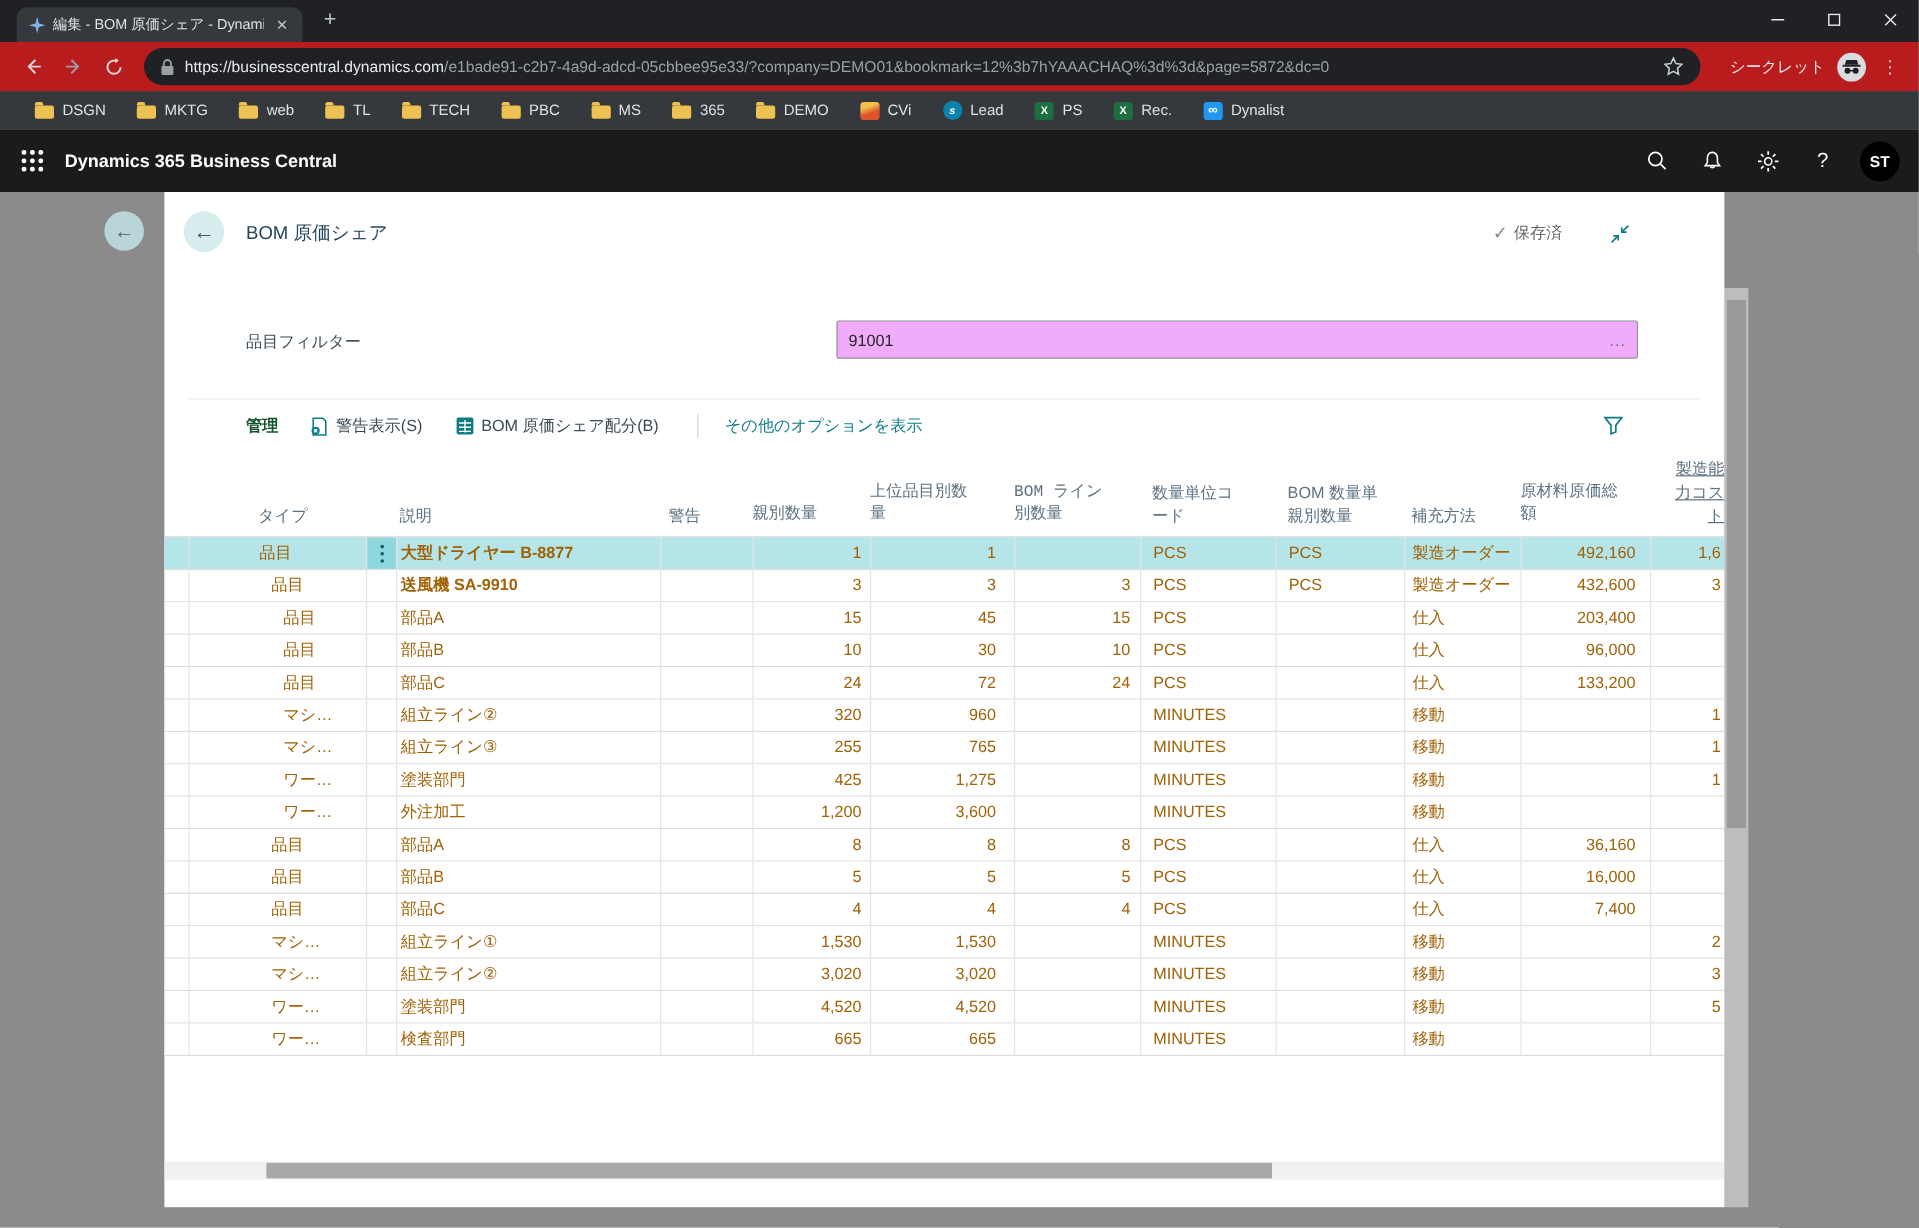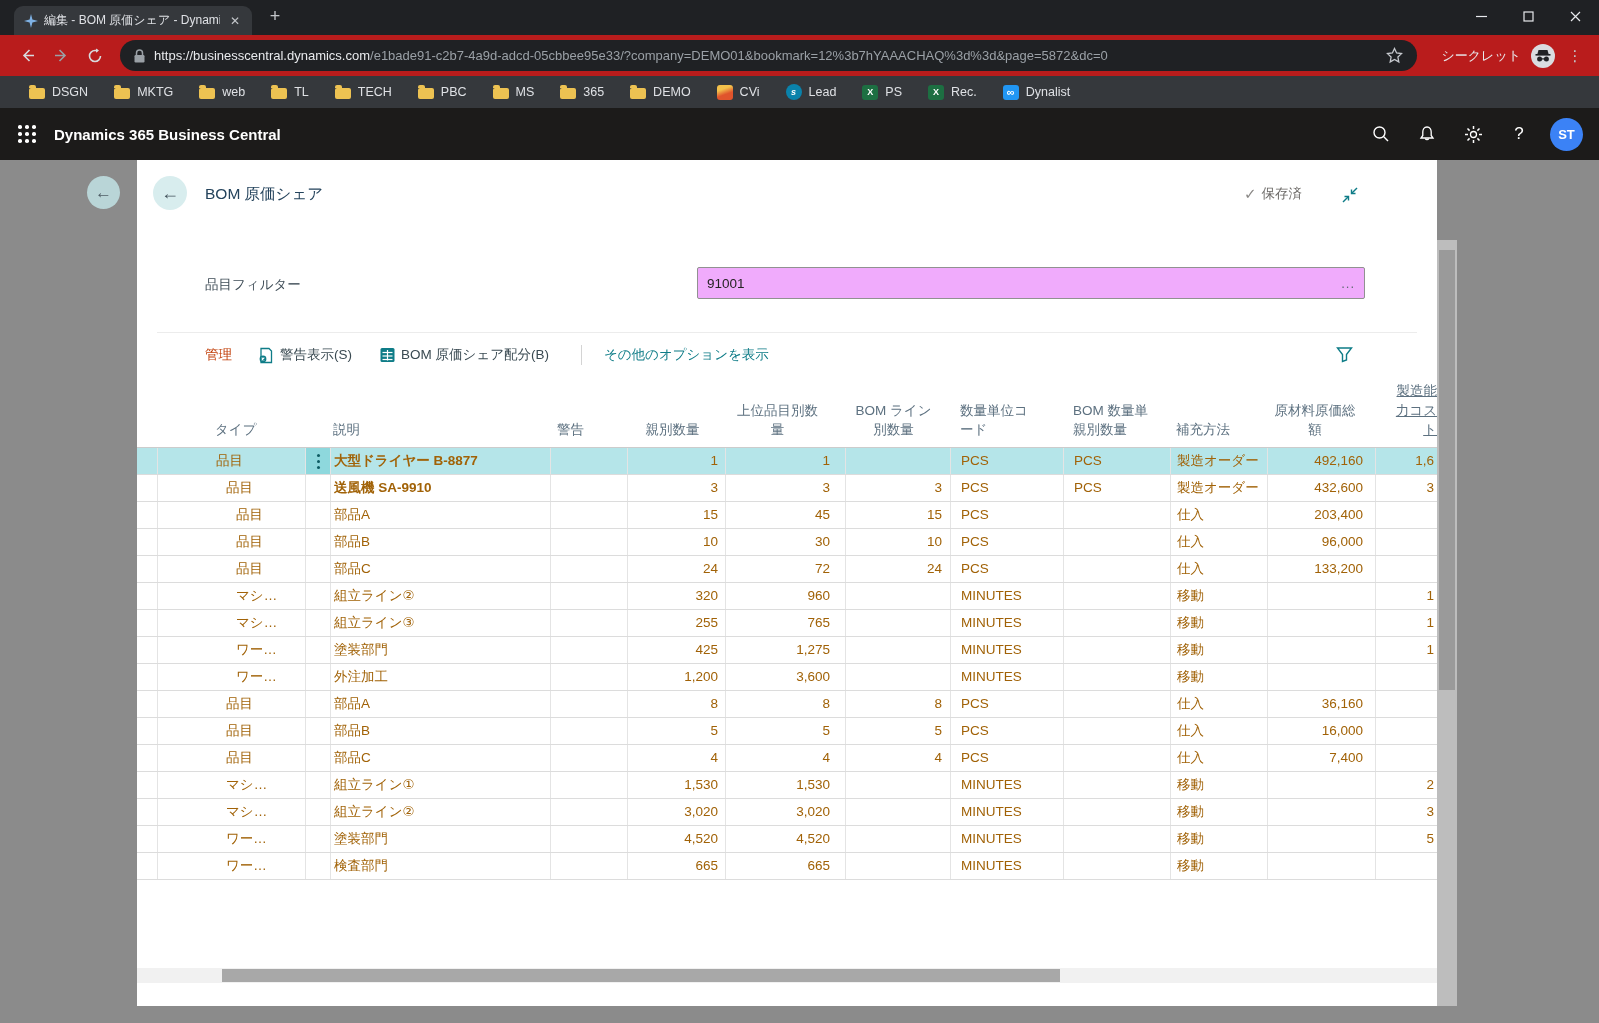--- a/index.html
+++ b/index.html
@@ -55,21 +55,21 @@
   .d365 { position:absolute; left:0; top:108px; width:1599px; height:52px; background:#1c1b1a;
     display:flex; align-items:center; }
   .waffle { width:22px; height:22px; margin:0 16px 0 16px;
     display:grid; grid-template-columns:repeat(3,1fr); grid-template-rows:repeat(3,1fr);
     gap:3px; padding:2px; }
   .waffle span { width:3.5px; height:3.5px; background:#fff; border-radius:50%; }
   .d365-title { color:#fff; font-size:15px; font-weight:600; }
   .d365-right { margin-left:auto; display:flex; align-items:center; }
   .d365-ico { width:46px; height:46px; display:flex; align-items:center; justify-content:center;
     color:#fff; font-size:17px; }
-  .avatar { width:33px; height:33px; border-radius:50%; background:#3b82f6; color:#fff;
+  .avatar { width:33px; height:33px; border-radius:50%; background:#000000; color:#fff;
     font-size:13px; font-weight:bold; display:flex; align-items:center; justify-content:center;
     margin:0 16px 0 8px; }
 
   
   .scrim-backbtn { position:absolute; left:87px; top:176px; width:33px; height:33px;
     border-radius:50%; background:#b9d5d7; display:flex; align-items:center; justify-content:center;
     color:#4f5e66; font-size:17px; }
   .vscroll { position:absolute; left:1437px; top:240px; width:20px; height:766px; background:#bdbdbd; }
   .vscroll .thumb { position:absolute; left:2px; top:10px; width:16px; height:440px; background:#9a9a9a; }
 
@@ -87,21 +87,21 @@
   .filter-label { position:absolute; left:68px; top:116px; font-size:13.5px; color:#3f4d57; }
   .filter-input { position:absolute; left:560px; top:107px; width:668px; height:32px;
     border:1px solid #919191; border-radius:2px; background:#f0abfc; display:flex; align-items:center; }
   .filter-value { flex:1; padding-left:9px; font-size:13.5px; color:#252423; }
   .filter-assist { padding-right:9px; color:#5f6a72; font-size:13px; letter-spacing:1px; }
 
   .fasttab-divider { position:absolute; left:20px; top:172px; width:1260px; height:1px; background:#ececec; }
 
   .cmdbar { position:absolute; left:68px; top:180px; height:30px; right:70px;
     display:flex; align-items:center; font-size:13.5px; color:#3a4a52; }
-  .cmd-group-label { margin-right:26px; color:#c2410c; }
+  .cmd-group-label { margin-right:26px; color:#14532d;font-weight:bold; }
   .cmd-item { display:flex; align-items:center; gap:6px; margin-right:28px; white-space:nowrap; }
   .cmd-sep { width:1px; height:20px; background:#d4d4d4; margin:0 22px 0 4px; }
   .cmd-more { color:#0e7c87; }
   .funnel { position:absolute; right:84px; top:186px; width:17px; height:17px; }
 
   
   .tbl { position:absolute; left:0; top:230px; width:1300px; }
   .thead { display:flex; height:58px; align-items:flex-end; border-bottom:1px solid #cccccc;
     color:#5d7180; font-size:13.5px; }
   .th { white-space:pre-line; padding-bottom:7px; line-height:1.45; }
@@ -119,21 +119,21 @@
   .num { text-align:right; }
   .c5.num { padding-right:7px; }  .c6.num { padding-right:15px; }
   .c7.num { padding-right:8px; }  .c11.num { padding-right:12px; }
   .c12.num { padding-right:3px; }
   .c3.desc { padding-left:3px; }
   .c4.txt { padding-left:7px; }
   .c8.txt,.c9.txt { padding-left:10px; }
   .c10.txt { padding-left:6px; }
   .type { text-overflow:ellipsis; padding-right:26px; }
   .desc.bold { font-weight:700; }
-  .th.num { text-align:center; }
+  .th.num { text-align:left;font-family:Liberation Mono, monospace; }
   .th.c5 { padding-right:7px; } .th.c6 { padding-right:15px; } .th.c7 { padding-right:8px; }
   .th.c11 { padding-right:12px; }
   .th.c1 { padding-left:58px; } .th.c3 { padding-left:3px; } .th.c4 { padding-left:7px; }
   .th.c8,.th.c9 { padding-left:10px; } .th.c10 { padding-left:6px; }
   .th.c12 { padding-left:10px; text-align:right;text-decoration:underline; }
   .rowmenu { display:none; width:100%; height:100%; background:#8ed8dd;
     align-items:center; justify-content:center; }
   .trow.sel .rowmenu { display:flex; }
   .dots { width:3px; height:3px; background:#0d5c63; border-radius:50%;
     box-shadow:0 6px 0 #0d5c63, 0 -6px 0 #0d5c63; }

